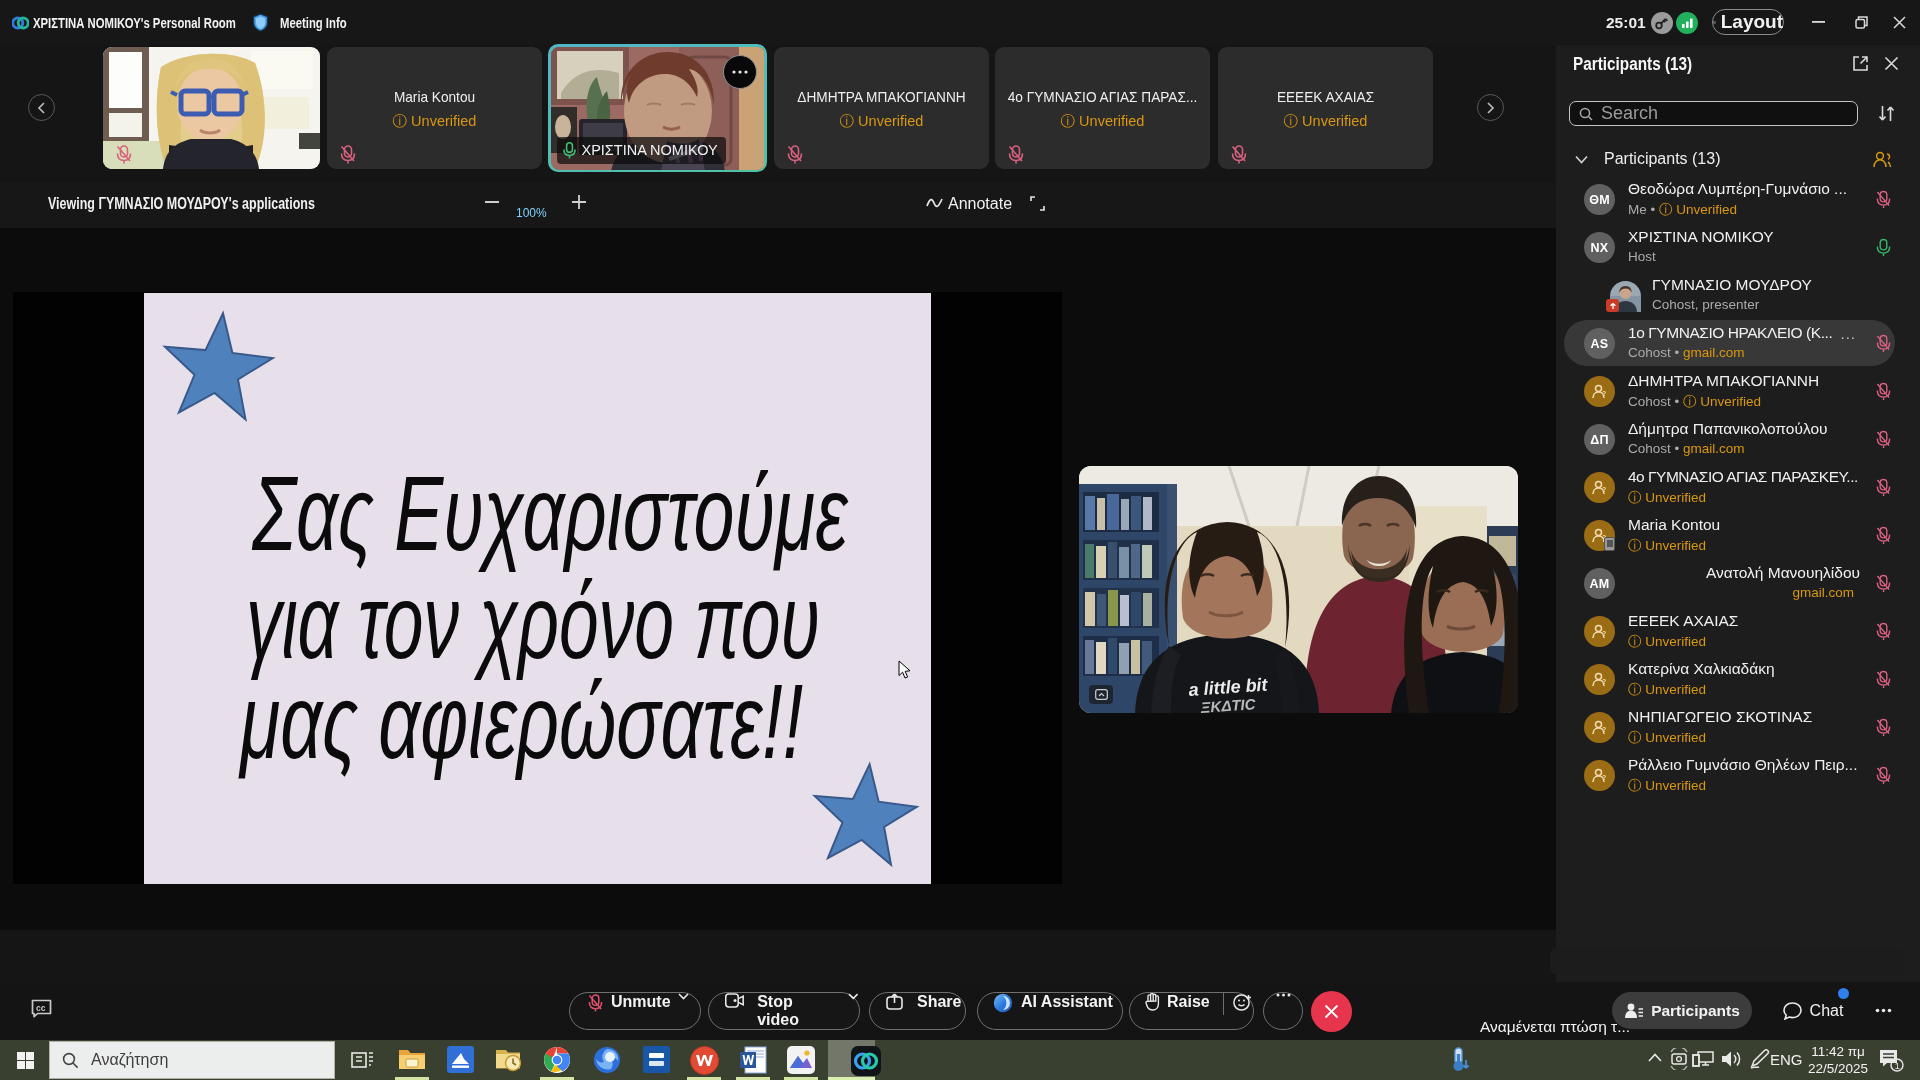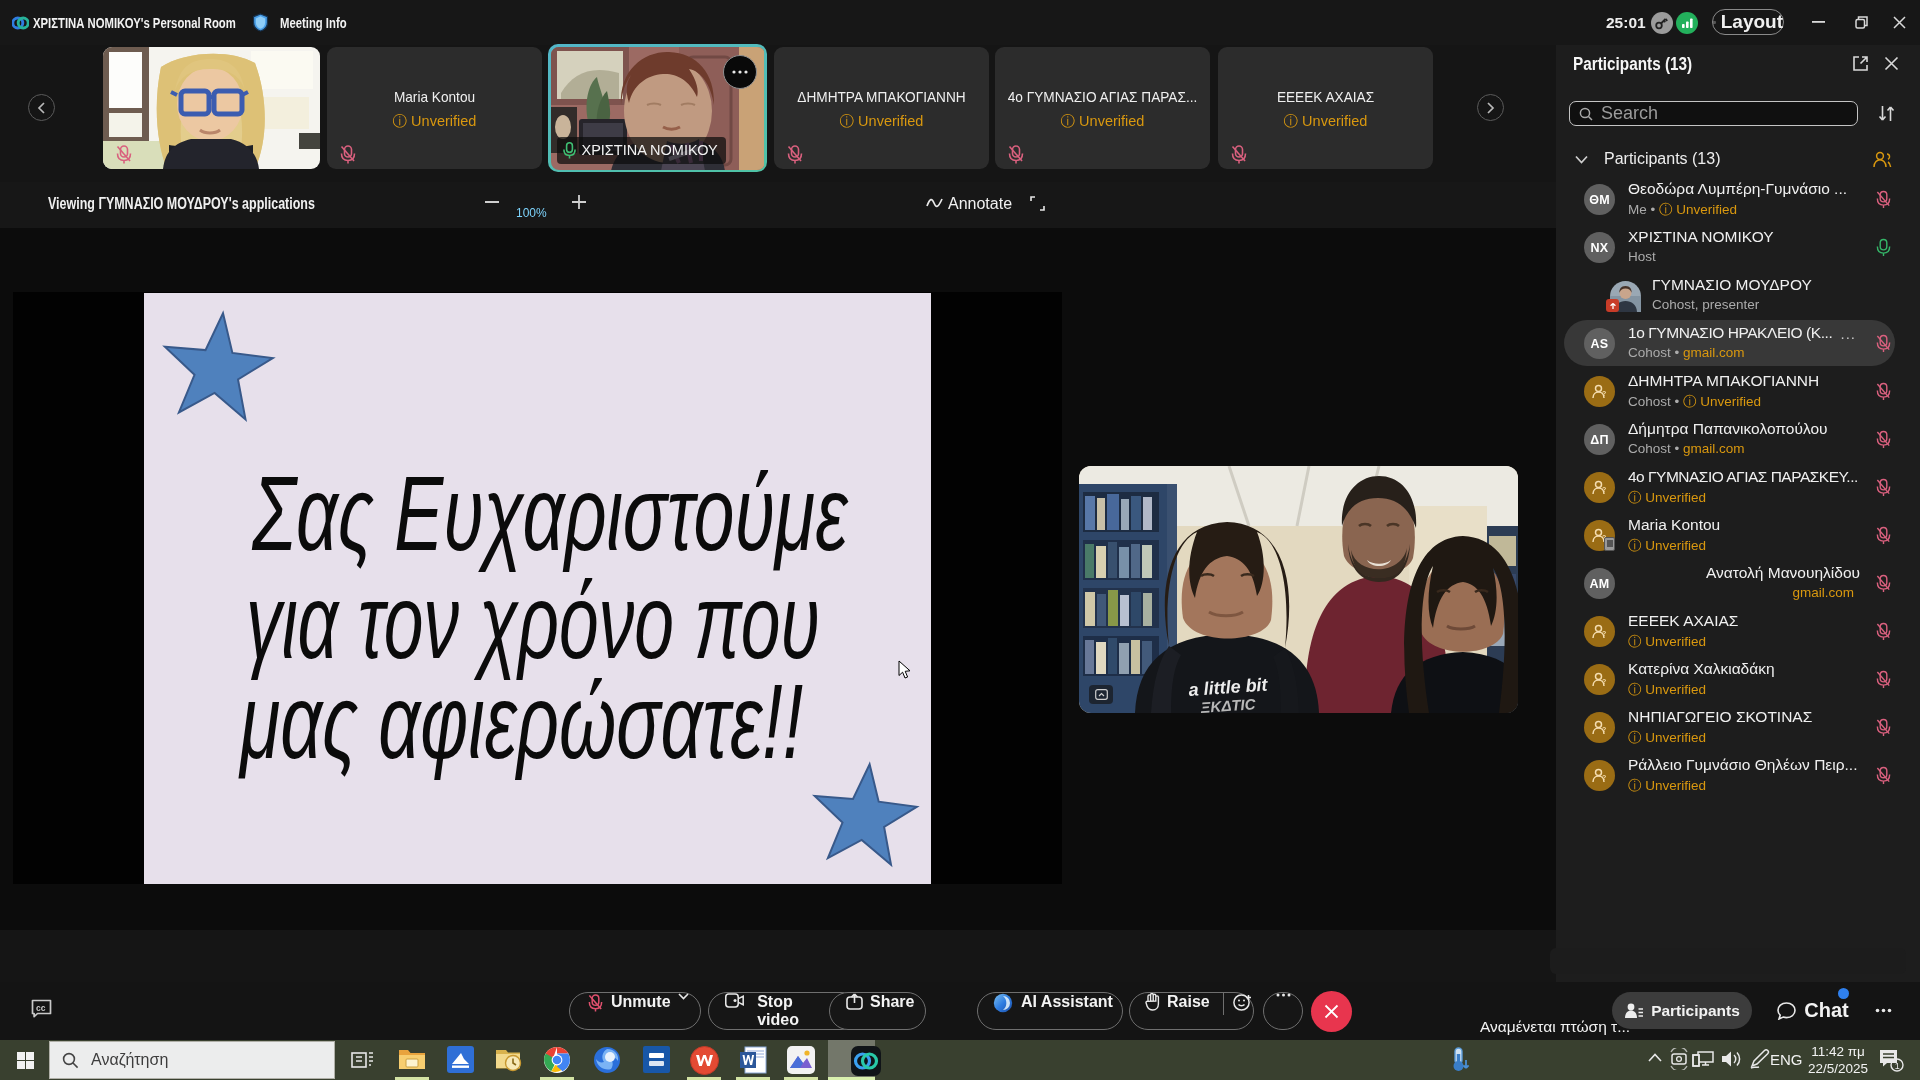--- a/index.html
+++ b/index.html
@@ -613,21 +613,21 @@
     <svg width="20" height="15" viewBox="0 0 20 15">
         <rect x="0.8" y="0.8" width="13" height="13.4" rx="3" fill="none" stroke="#e8e8e8" stroke-width="1.6"></rect>
         <path d="M14 5.5 L19 3 V12 L14 9.5" fill="none" stroke="#e8e8e8" stroke-width="1.6"></path>
         <circle cx="10.5" cy="7.5" r="1.6" fill="#e8e8e8"></circle>
       </svg>
     <span>Stop video</span>
     <svg width="11" height="7" viewBox="0 0 11 7">
         <path d="M1 1 L5.5 5.5 L10 1" stroke="#e8e8e8" stroke-width="1.6" fill="none"></path>
       </svg>
   </div>
-  <div class="pill" style="left:829px;width:97px;padding-left:16px;gap:7px">
+  <div class="pill" style="left:869px;width:97px;padding-left:16px;gap:14px">
     <svg width="17" height="17" viewBox="0 0 17 17">
         <rect x="1" y="4" width="15" height="12" rx="3" fill="none" stroke="#e8e8e8" stroke-width="1.6"></rect>
         <path d="M8.5 10 V1 M8.5 1 L5.5 4 M8.5 1 L11.5 4" stroke="#e8e8e8" stroke-width="1.6" fill="none"></path>
       </svg>
     <span>Share</span>
   </div>
   <div class="pill" style="left:977px;width:146px;padding-left:15px;gap:8px">
     <svg width="20" height="20" viewBox="0 0 20 20">
         <defs>
           <linearGradient id="aig" x1="0" y1="0" x2="1" y2="1">
@@ -675,21 +675,21 @@
           <path d="M1 16 c0 -5 3 -7.4 6 -7.4 s6 2.4 6 7.4 Z"></path>
           <path d="M14.5 7 h4.5 M14.5 10.5 h4.5 M14.5 14 h4.5" stroke="#ededed" stroke-width="1.6"></path>
         </g>
       </svg>
     <span style="color:#f2f2f2;font-size:15.5px;font-weight:bold">Participants</span>
   </div>
   <div class="abs" style="left:1773px;top:992px;width:80px;height:37px;display:flex;align-items:center;justify-content:center;gap:8px">
     <svg width="19" height="18" viewBox="0 0 19 18">
         <path d="M9.5 1 C14.5 1 18 4.2 18 8.3 C18 12.4 14.5 15.6 9.5 15.6 C8.3 15.6 7.2 15.4 6.2 15.1 L2 17 L3.2 13.2 C1.8 11.9 1 10.2 1 8.3 C1 4.2 4.5 1 9.5 1 Z" fill="none" stroke="#e8e8e8" stroke-width="1.6"></path>
       </svg>
-    <span style="color:#f2f2f2;font-size:20px;font-weight:bold">Chat</span>
+    <span style="color:#f2f2f2;font-size:16px;font-weight:normal">Chat</span>
   </div>
   <div class="abs" style="left:1838px;top:988px;width:11px;height:11px;border-radius:50%;background:#2f80ed"></div>
   <svg class="abs" style="left:1875px;top:1008px" width="17" height="5" viewBox="0 0 17 5">
       <circle cx="2.5" cy="2.5" r="1.8" fill="#e8e8e8"></circle>
       <circle cx="8.5" cy="2.5" r="1.8" fill="#e8e8e8"></circle>
       <circle cx="14.5" cy="2.5" r="1.8" fill="#e8e8e8"></circle>
     </svg>
 
   <div id="taskbar" class="abs"></div>
   <svg class="abs" style="left:17px;top:1052px" width="17" height="17" viewBox="0 0 17 17">

